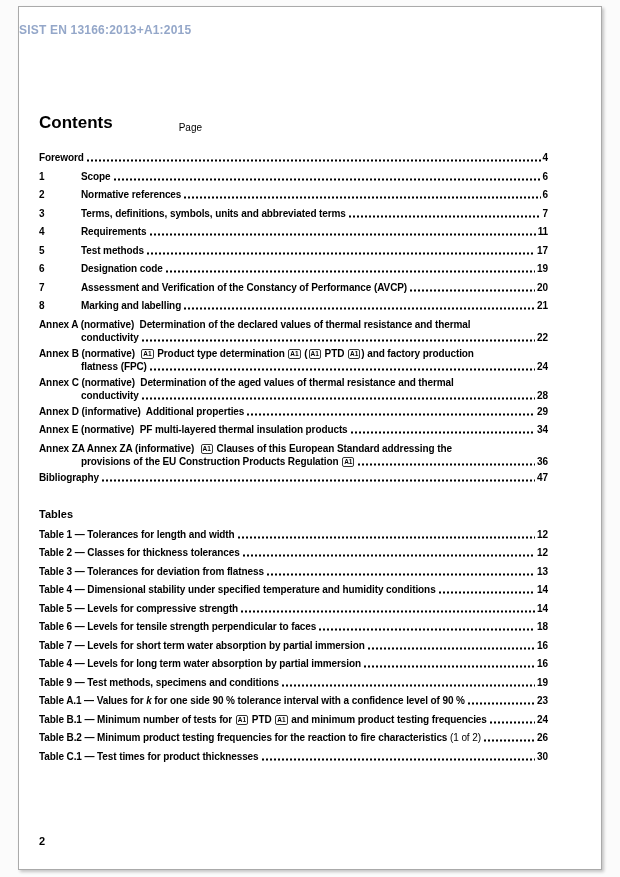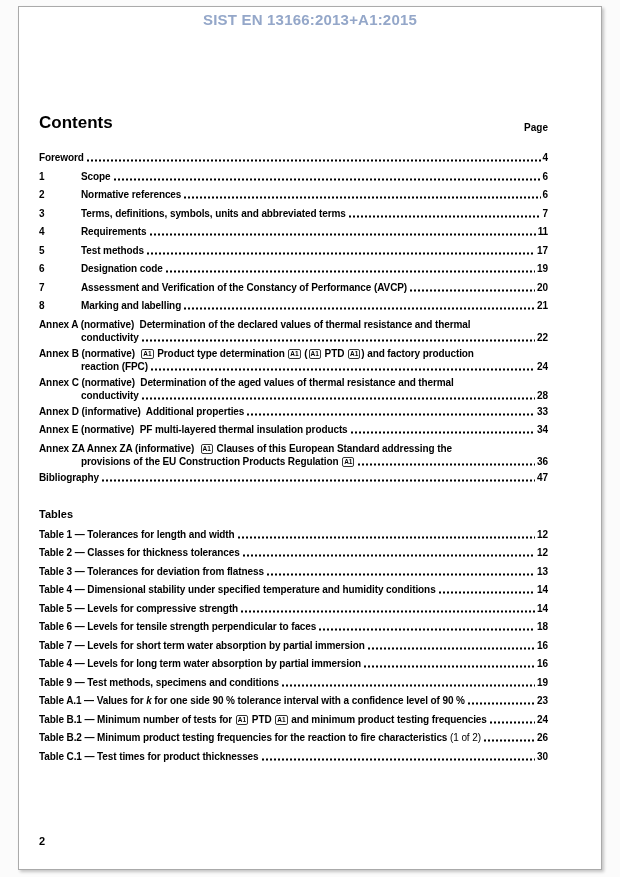--- a/index.html
+++ b/index.html
@@ -14,38 +14,37 @@
     width: 584px;
     height: 864px;
     margin: 6px auto 0;
     background: #ffffff;
     border: 1px solid #aaaaaa;
     box-shadow: 2px 2px 3px rgba(0,0,0,0.22);
     overflow: hidden;
   }
   .watermark {
     position: absolute;
-    top: 4px; left: 0; right: 0;
-    text-align: center;
+    top: 16px; left: 0; right: 0;
     font-weight: bold;
-    font-size: 15px;
+    font-size: 12px;
     letter-spacing: 0.2px;
   }
   .content { padding: 28px 53px 0 20px; }
   .doc-ref { font-weight: bold; font-size: 11px; line-height: 13px; }
   .contents-head {
     display: flex;
-    justify-content: space-between;
+    justify-content: flex-start;
     align-items: flex-end;
     margin-top: 78px;
     margin-bottom: 18px;
     gap: 42px;
   }
   .contents-title { font-size: 17px; font-weight: bold; }
-  .page-label { font-size: 10px; font-weight: bold; padding-left: 24px; }
+  .page-label { font-size: 10px; font-weight: normal; padding-left: 24px; }
   .toc { font-size: 10px; font-weight: bold; line-height: 13px; letter-spacing: -0.1px; }
   .toc-entry { display: flex; margin-bottom: 5.5px; }
   .toc-entry.multi { margin-bottom: 3px; }
   .toc-num { flex: 0 0 42px; }
   .toc-body { flex: 1; min-width: 0; }
   .toc-line { display: block; }
   .toc-line.cont { padding-left: 42px; }
   .toc-line.flexline { display: flex; align-items: flex-end; }
   .flexline .toc-text { flex: 0 1 auto; min-width: 0; }
   .leader {
@@ -191,42 +190,42 @@
               <span class="toc-text"><span>conductivity</span></span>
               <span class="leader"></span>
               <span class="toc-page">22</span>
             </div>
           </div>
         </div>
         <div class="toc-entry multi">
           <div class="toc-body">
             <div class="toc-line"><span class="toc-text"><span>Annex B </span><span class="reg">(normative)</span><span>&nbsp; </span><span class="a1-marker">A1</span><span> Product type determination </span><span class="a1-marker">A1</span><span> (</span><span class="a1-marker">A1</span><span> PTD </span><span class="a1-marker">A1</span><span>) and factory production</span></span></div>
             <div class="toc-line cont flexline">
-              <span class="toc-text"><span>reaction (FPC)</span></span>
+              <span class="toc-text"><span>flatness (FPC)</span></span>
               <span class="leader"></span>
               <span class="toc-page">24</span>
             </div>
           </div>
         </div>
         <div class="toc-entry multi">
           <div class="toc-body">
             <div class="toc-line"><span class="toc-text"><span>Annex C </span><span class="reg">(normative)</span><span>&nbsp; Determination of the aged values of thermal resistance and thermal</span></span></div>
             <div class="toc-line cont flexline">
               <span class="toc-text"><span>conductivity</span></span>
               <span class="leader"></span>
               <span class="toc-page">28</span>
             </div>
           </div>
         </div>
         <div class="toc-entry">
           <div class="toc-body">
             <div class="toc-line flexline">
               <span class="toc-text"><span>Annex D </span><span class="reg">(informative)</span><span>&nbsp; Additional properties</span></span>
               <span class="leader"></span>
-              <span class="toc-page">33</span>
+              <span class="toc-page">29</span>
             </div>
           </div>
         </div>
         <div class="toc-entry">
           <div class="toc-body">
             <div class="toc-line flexline">
               <span class="toc-text"><span>Annex E </span><span class="reg">(normative)</span><span>&nbsp; PF multi-layered thermal insulation products</span></span>
               <span class="leader"></span>
               <span class="toc-page">34</span>
             </div>

